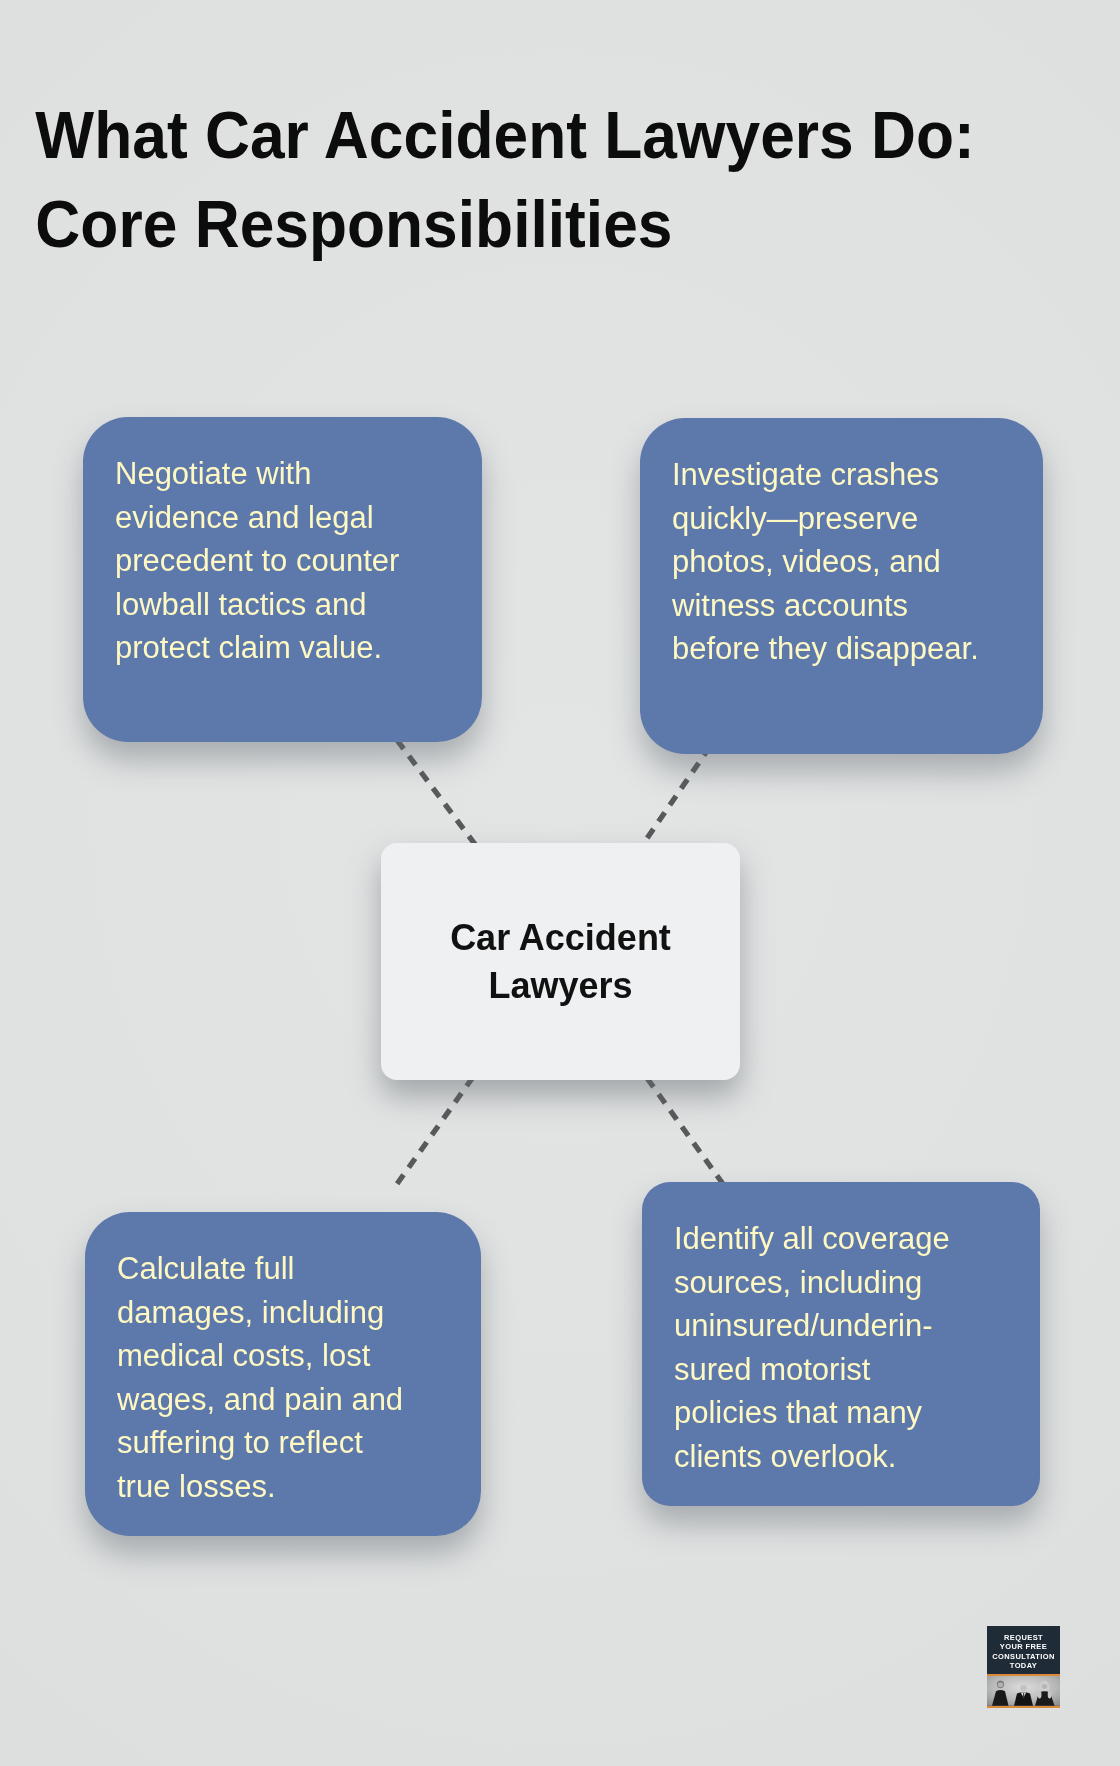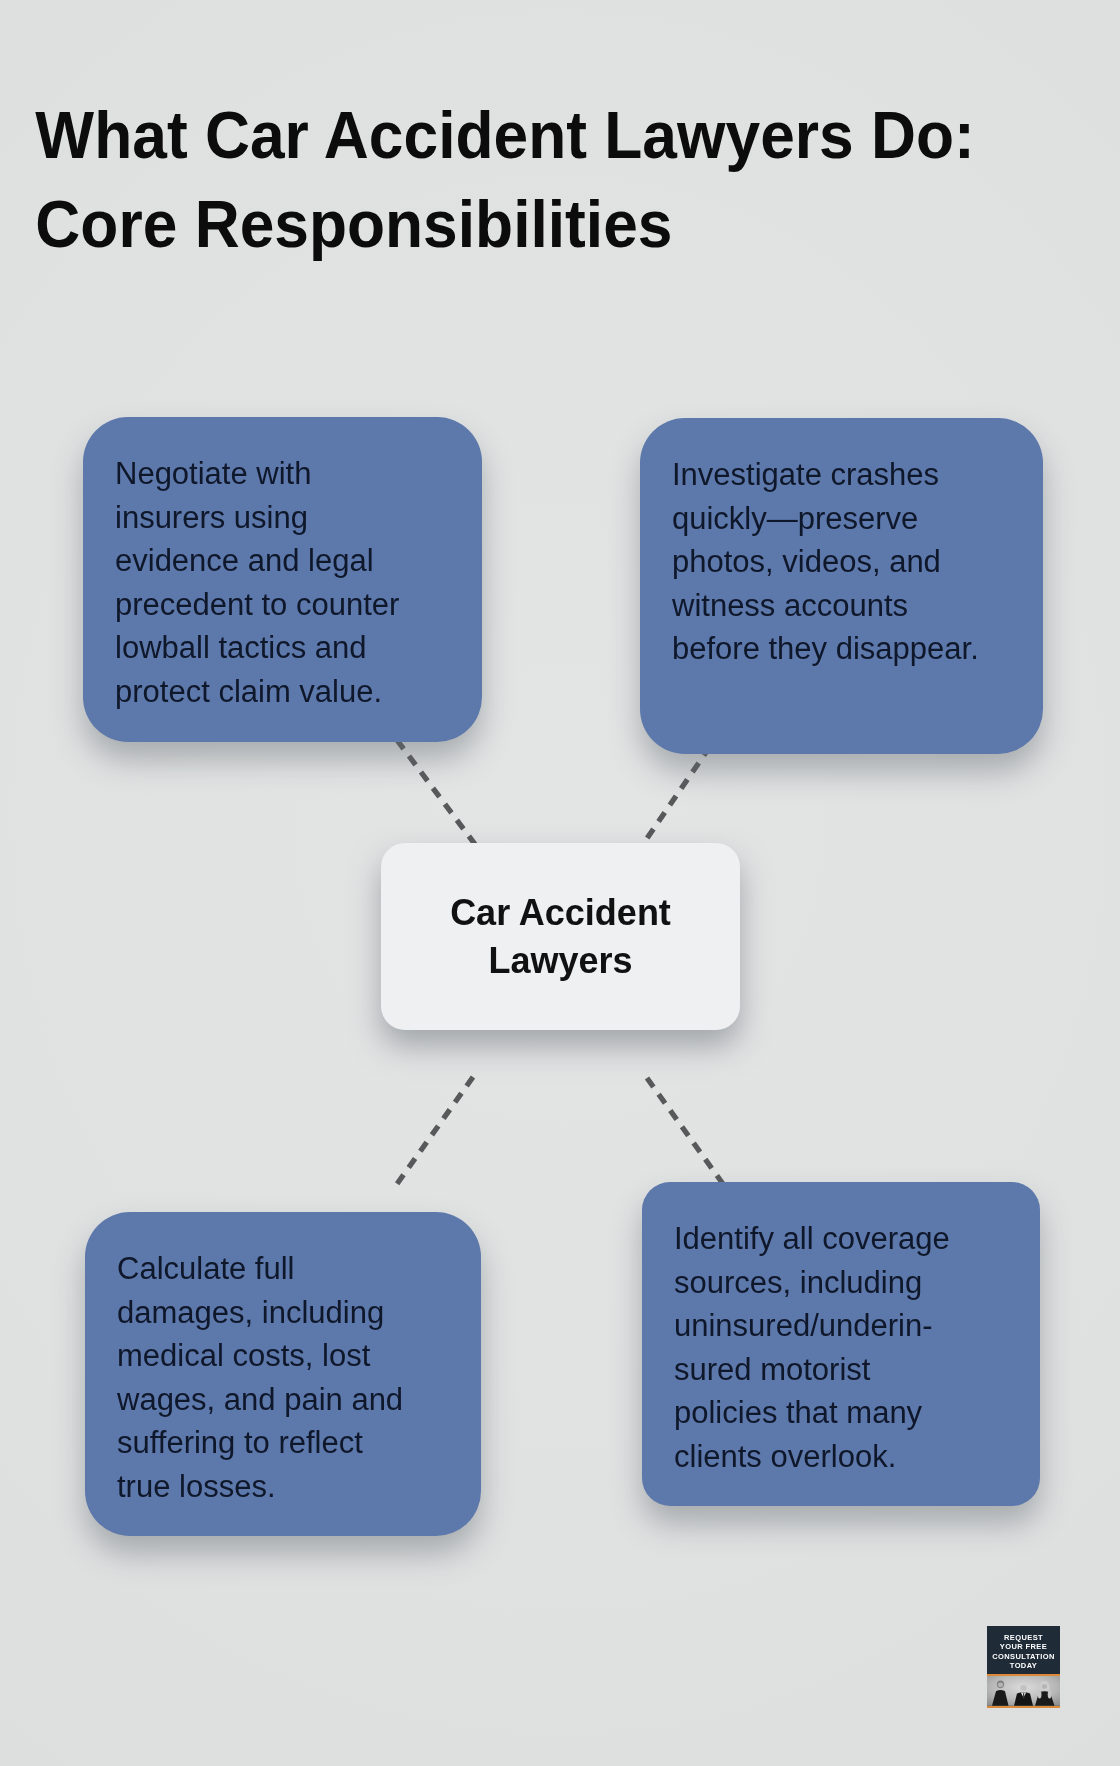--- a/index.html
+++ b/index.html
@@ -22,33 +22,33 @@
 
   
   .connectors{position:absolute;left:0;top:0;width:1120px;height:1766px;z-index:1;}
   .connectors line{stroke:#58595b;stroke-width:5.3;stroke-dasharray:11 9;}
 
   
   .card{
     position:absolute;z-index:2;
     background:#5d78ab;border-radius:45px;
     box-shadow:0 18px 30px rgba(100,106,112,0.45);
-    color:#0f172a;font-size:31px;line-height:43.5px;
+    color:#fef9c3;font-size:31px;line-height:43.5px;
   }
   .card-text{padding:35px 22px 0 32px;}
   .card-tl{left:83px;top:417px;width:399px;height:325px;}
   .card-tr{left:640px;top:418px;width:403px;height:336px;}
   .card-bl{left:85px;top:1182px;width:396px;height:324px;margin-top:30px;}
   .card-br{left:642px;top:1182px;width:398px;height:324px;border-radius:28px;}
 
   
   .center-node{
     position:absolute;z-index:2;
-    left:381px;top:843px;width:359px;height:187px;
-    background:#eef0f2;border-radius:24px;
+    left:381px;top:843px;width:359px;height:237px;
+    background:#eef0f2;border-radius:16px;
     box-shadow:0 16px 30px rgba(100,106,112,0.5);
     display:flex;align-items:center;justify-content:center;
     text-align:center;color:#111;
     font-weight:bold;font-size:36px;line-height:48px;
   }
 
   
   .badge{
     position:absolute;z-index:3;
     left:987px;top:1626px;width:73px;height:82px;
@@ -77,21 +77,20 @@
   <svg class="connectors" viewBox="0 0 1120 1766" xmlns="http://www.w3.org/2000/svg">
     <line x1="397" y1="740" x2="477" y2="847"></line>
     <line x1="744" y1="697" x2="641" y2="847"></line>
     <line x1="473" y1="1077" x2="397" y2="1184"></line>
     <line x1="647" y1="1078" x2="723" y2="1184"></line>
   </svg>
 
   <div class="card card-tl">
     <div class="card-text">
         <div>Negotiate with</div>
-        <div>insurers using</div>
         <div>evidence and legal</div>
         <div>precedent to counter</div>
         <div>lowball tactics and</div>
         <div>protect claim value.</div>
       </div>
   </div>
 
   <div class="card card-tr">
     <div class="card-text">
         <div>Investigate crashes</div>

